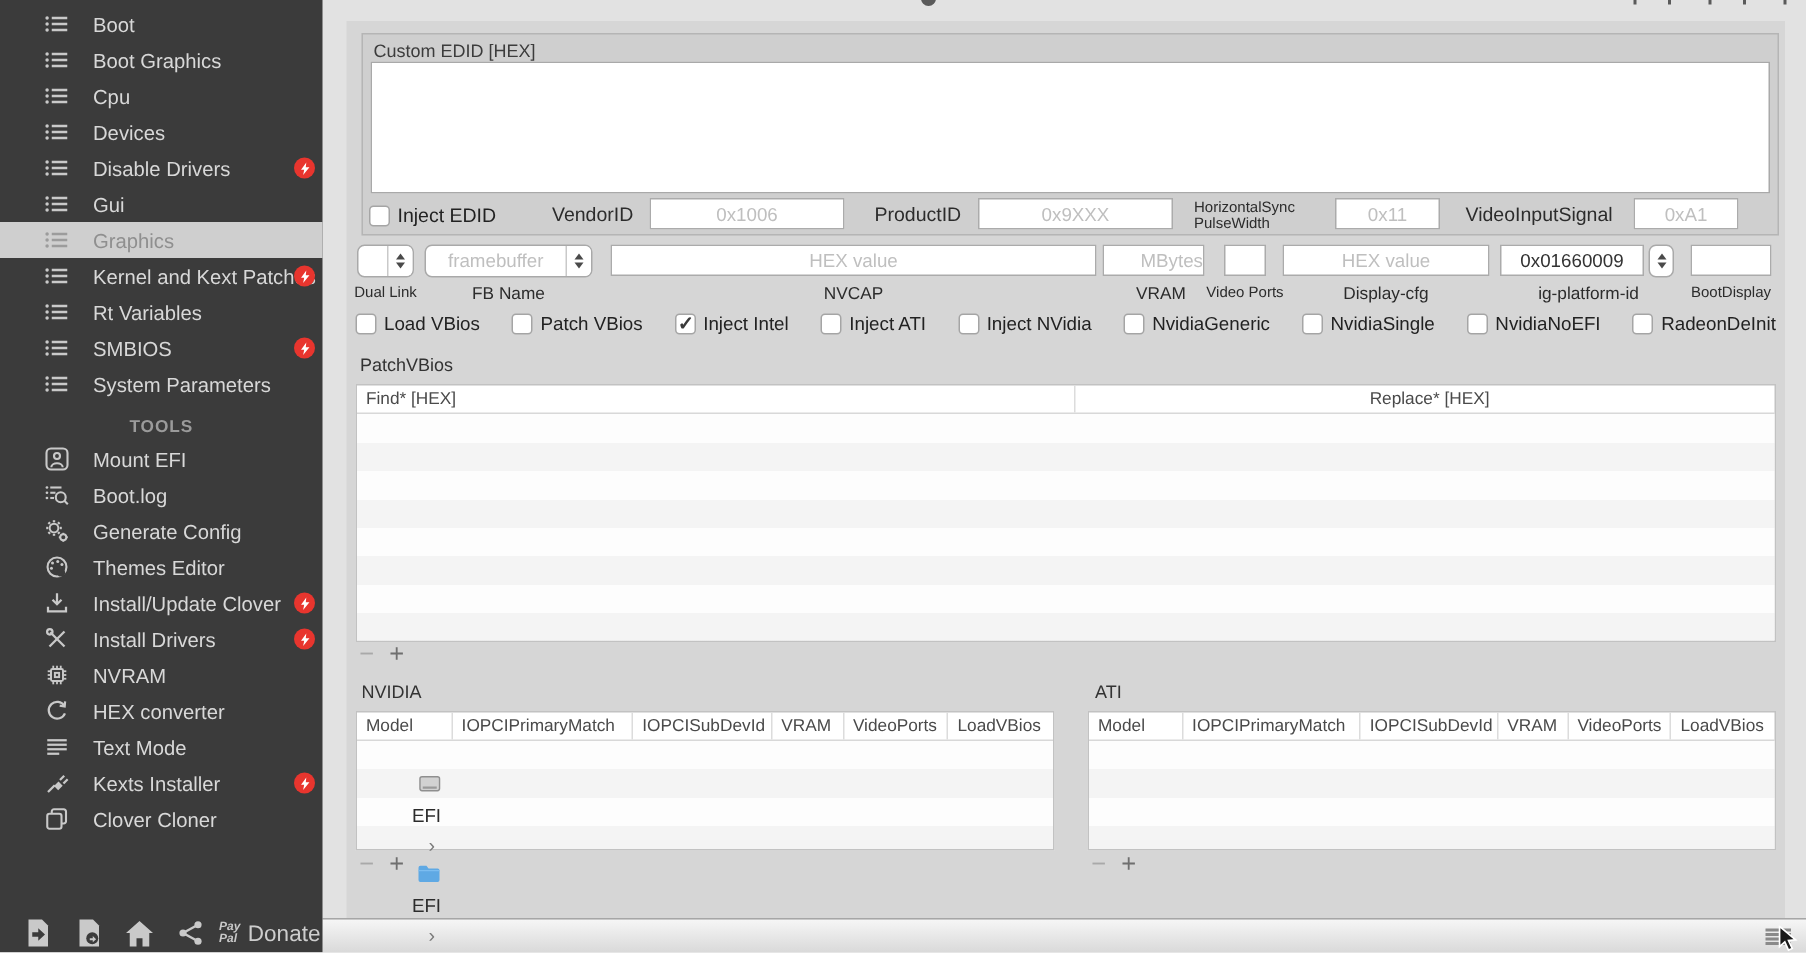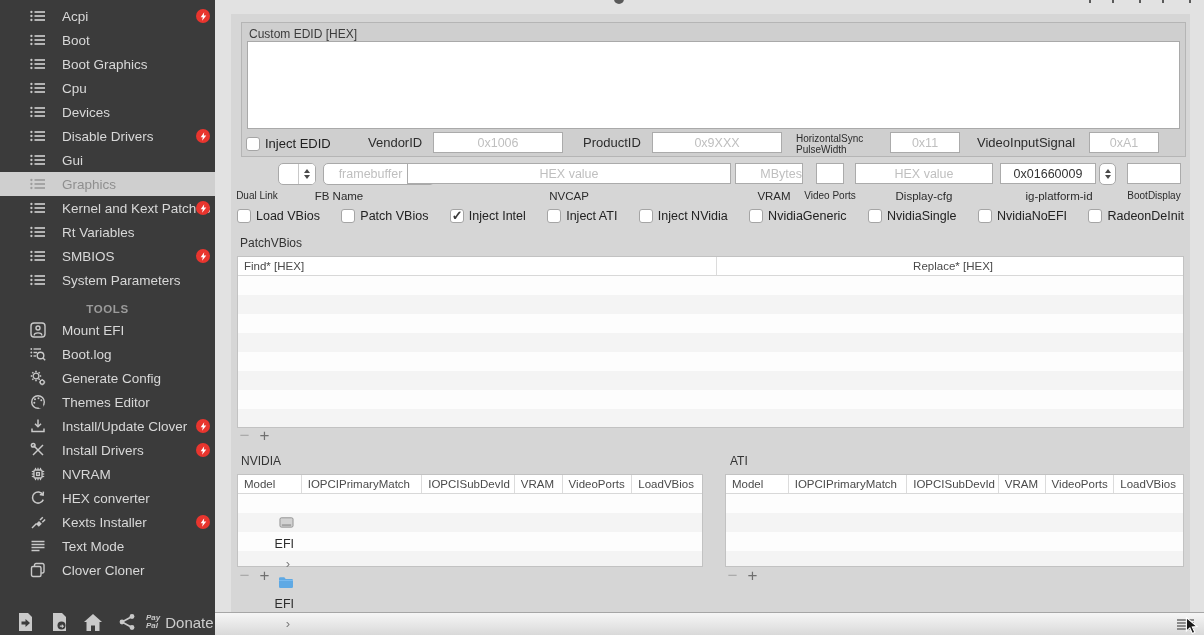--- a/index.html
+++ b/index.html
@@ -42,21 +42,21 @@
 
   
   .cbwrap { display:flex; align-items:center; gap:5px; cursor:default; }
   .cbox { width:14px; height:14px; background:#fff; border:1px solid #a5a5a5; border-radius:3px; flex:0 0 auto; position:relative; }
   .cbox.checked::after { content:"✓"; position:absolute; left:1px; top:-2px; font-size:13px; font-weight:bold; color:#3a3a3a; }
   .cblabel { font-size:12.5px; color:#222; white-space:nowrap; }
 
   
   .controls-row { position:absolute; left:0; top:163px; width:989px; height:42px; z-index:2; }
   .controls-row > * { position:absolute; }
-  .combo { display:flex; align-items:stretch; height:22px; background:#fff; border:1px solid #a9a9a9; border-radius:5px; overflow:hidden;margin-left:40px; }
+  .combo { display:flex; align-items:stretch; height:22px; background:#fff; border:1px solid #a9a9a9; border-radius:5px; overflow:hidden; }
   .combo input { flex:1; min-width:0; border:none; outline:none; text-align:center; font-size:12.5px; color:#333; background:transparent; font-family:"Liberation Sans", sans-serif; }
   .combo input::placeholder { color:#bfbfbf; opacity:1; }
   .stepper { width:17px; display:flex; flex-direction:column; align-items:center; justify-content:center; gap:2px; border-left:1px solid #c9c9c9; background:#fff; cursor:default; }
   .stepper.standalone { height:22px; border:1px solid #a9a9a9; border-radius:5px; border-left:1px solid #a9a9a9; }
   .tri-up { width:0; height:0; border-left:3.5px solid transparent; border-right:3.5px solid transparent; border-bottom:4.5px solid #4a4a4a; }
   .tri-dn { width:0; height:0; border-left:3.5px solid transparent; border-right:3.5px solid transparent; border-top:4.5px solid #4a4a4a; }
   .caption { position:absolute; top:27px; text-align:center; font-size:11.5px; color:#2c2c2c; white-space:nowrap; }
   .caption.small { font-size:10px; }
 
   
@@ -82,42 +82,20 @@
   .cursor { position:absolute; z-index:9; }
 </style>
 </head>
 <body>
 
 <div class="app">
 
   <div class="sidebar">
     <div class="nav-list">
 
-      <div class="side-item">
-        <span class="icon">
-            <svg width="15" height="12" viewBox="0 0 15 12">
-              <g fill="currentColor">
-                <circle cx="1.4" cy="2" r="1.15"></circle>
-                <circle cx="1.4" cy="6" r="1.15"></circle>
-                <circle cx="1.4" cy="10" r="1.15"></circle>
-              </g>
-              <g stroke="currentColor" stroke-width="1.7">
-                <line x1="4.5" y1="2" x2="15" y2="2"></line>
-                <line x1="4.5" y1="6" x2="15" y2="6"></line>
-                <line x1="4.5" y1="10" x2="15" y2="10"></line>
-              </g>
-            </svg>
-          </span>
-        <span class="lbl">Acpi</span>
-        <span class="badge">
-            <svg width="7" height="9" viewBox="0 0 10 12">
-              <path d="M6 0 L1 7 H4 L3 12 L9 4.5 H5.5 Z" fill="#fff"></path>
-            </svg>
-          </span>
-      </div>
       <div class="side-item">
         <span class="icon">
             <svg width="15" height="12" viewBox="0 0 15 12">
               <g fill="currentColor">
                 <circle cx="1.4" cy="2" r="1.15"></circle>
                 <circle cx="1.4" cy="6" r="1.15"></circle>
                 <circle cx="1.4" cy="10" r="1.15"></circle>
               </g>
               <g stroke="currentColor" stroke-width="1.7">
                 <line x1="4.5" y1="2" x2="15" y2="2"></line>
@@ -442,44 +420,44 @@
         <span class="icon">
             <svg width="16" height="16" viewBox="0 0 16 16" fill="none" stroke="currentColor" stroke-width="1.5">
               <path d="M13.3 9.6 A5.6 5.6 0 1 1 12.9 4.6"></path>
               <polyline points="13.4,1.6 13.1,5 9.8,4.4"></polyline>
             </svg>
           </span>
         <span class="lbl">HEX converter</span>
       </div>
       <div class="side-item">
         <span class="icon">
+            <svg width="16" height="16" viewBox="0 0 16 16" stroke="currentColor" stroke-width="1.5">
+              <line x1="1.5" y1="3.5" x2="14.5" y2="3.5"></line>
+              <line x1="1.5" y1="6.5" x2="14.5" y2="6.5"></line>
+              <line x1="1.5" y1="9.5" x2="14.5" y2="9.5"></line>
+              <line x1="1.5" y1="12.5" x2="9.5" y2="12.5"></line>
+            </svg>
+          </span>
+        <span class="lbl">Text Mode</span>
+      </div>
+      <div class="side-item">
+        <span class="icon">
             <svg width="16" height="16" viewBox="0 0 16 16" fill="none" stroke="currentColor" stroke-width="1.5">
               <path d="M2 14 L6.5 9.5"></path>
               <path d="M6 10 L9 7 L11.8 9.8 L8.8 12.8 Z" fill="currentColor" stroke="none"></path>
               <line x1="10" y1="6" x2="12.8" y2="3.2"></line>
               <line x1="12.3" y1="8.3" x2="15.1" y2="5.5"></line>
             </svg>
           </span>
         <span class="lbl">Kexts Installer</span>
         <span class="badge">
             <svg width="7" height="9" viewBox="0 0 10 12">
               <path d="M6 0 L1 7 H4 L3 12 L9 4.5 H5.5 Z" fill="#fff"></path>
             </svg>
           </span>
-      </div>
-      <div class="side-item">
-        <span class="icon">
-            <svg width="16" height="16" viewBox="0 0 16 16" stroke="currentColor" stroke-width="1.5">
-              <line x1="1.5" y1="3.5" x2="14.5" y2="3.5"></line>
-              <line x1="1.5" y1="6.5" x2="14.5" y2="6.5"></line>
-              <line x1="1.5" y1="9.5" x2="14.5" y2="9.5"></line>
-              <line x1="1.5" y1="12.5" x2="9.5" y2="12.5"></line>
-            </svg>
-          </span>
-        <span class="lbl">Text Mode</span>
       </div>
       <div class="side-item">
         <span class="icon">
             <svg width="16" height="16" viewBox="0 0 16 16" fill="none" stroke="currentColor" stroke-width="1.4">
               <rect x="1.5" y="4.5" width="9.5" height="10" rx="1.5"></rect>
               <path d="M4.5 4.5 V3 a1.5 1.5 0 0 1 1.5 -1.5 h6.5 a1.5 1.5 0 0 1 1.5 1.5 v6.5 a1.5 1.5 0 0 1 -1.5 1.5 H11.3"></path>
             </svg>
           </span>
         <span class="lbl">Clover Cloner</span>
       </div>

